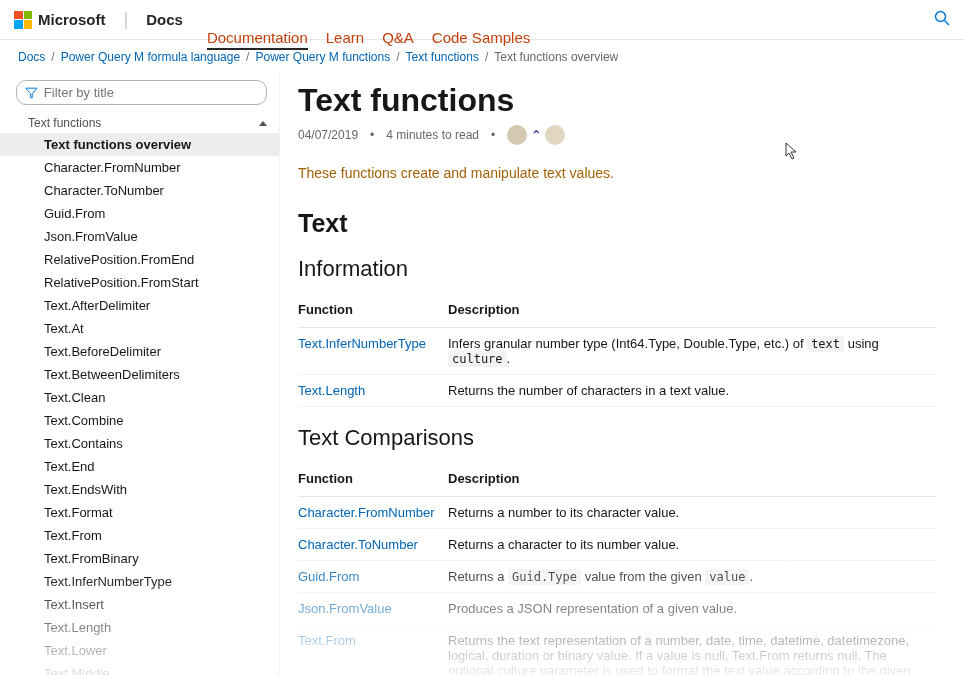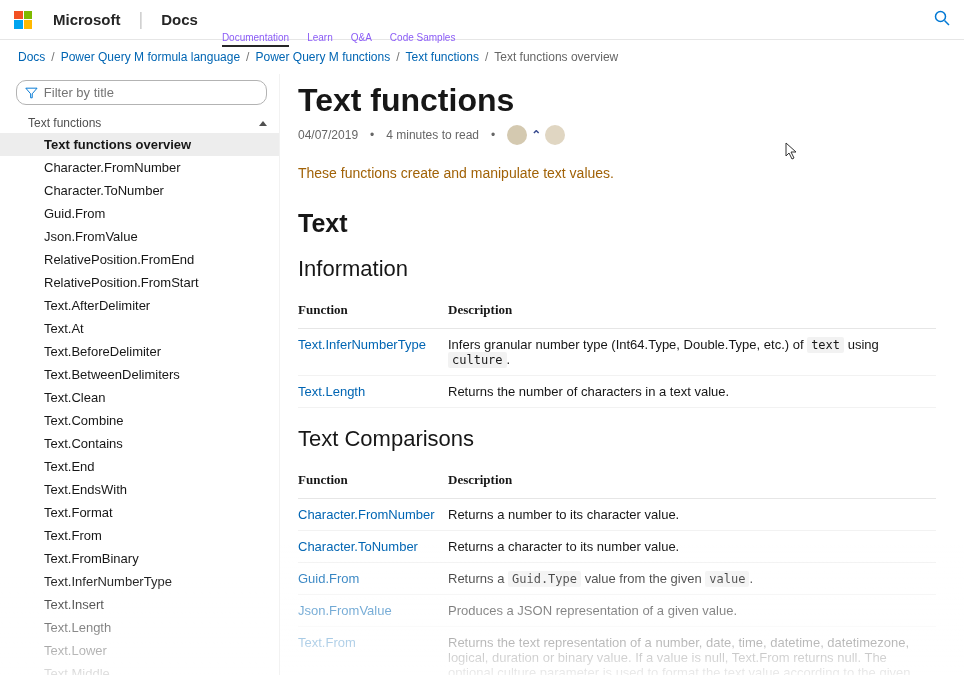--- a/index.html
+++ b/index.html
@@ -1,27 +1,27 @@
 <!DOCTYPE html>
 <html><head>
 <meta charset="utf-8">
 <style>
 * { box-sizing: border-box; margin: 0; padding: 0; }
 body { font-family: "Segoe UI", -apple-system, BlinkMacSystemFont, sans-serif; font-size: 14px; color: #171717; background: #fff; width: 964px; overflow: hidden; }
 a { color: #0065b3; text-decoration: none; }
 
 .top-header { display: flex; align-items: center; height: 40px; border-bottom: 1px solid #e6e6e6; padding: 0 14px; gap: 18px; }
-.ms-logo { display: flex; align-items: center; gap: 21px; }
+.ms-logo { display: flex; align-items: center; gap: 6px; }
 .ms-logo-grid { width: 18px; height: 18px; display: grid; grid-template-columns: 1fr 1fr; grid-template-rows: 1fr 1fr; gap: 1px; }
 .ms-logo-grid span:nth-child(1){background:#f25022;} .ms-logo-grid span:nth-child(2){background:#7fba00;} .ms-logo-grid span:nth-child(3){background:#00a4ef;} .ms-logo-grid span:nth-child(4){background:#ffb900;}
 .ms-logo-text { font-size: 15px; font-weight: 600; color: #262626; }
 .divider-pipe { color: #ccc; font-size: 18px; font-weight: 300; }
 .product-name { font-size: 15px; font-weight: 600; color: #262626; }
 .top-nav { display: flex; gap: 18px; margin-left: 6px; }
-.top-nav-item { font-size: 10px; color: #8b5cf6; cursor: pointer; padding-bottom: 2px; margin-top: 40px; }
+.top-nav-item { font-size: 15px; color: #c2410c; cursor: pointer; padding-bottom: 2px; margin-top: 40px; }
 .top-nav-item.active { border-bottom: 2px solid #262626; }
 .search-icon { margin-left: auto; color: #0078d4; font-size: 16px; cursor: pointer; }
 
 .breadcrumb { padding: 10px 18px; font-size: 12px; color: #0065b3; }
 .breadcrumb a { color: #0065b3; }
 .breadcrumb .sep { color: #767676; margin: 0 6px; }
 .breadcrumb .current { color: #666; }
 
 .body-wrap { display: flex; height: 610px; }
 .sidebar { width: 280px; border-right: 1px solid #f2f2f2; display: flex; flex-direction: column; }
@@ -46,21 +46,21 @@
 .contrib { display: flex; align-items: center; gap: 4px; }
 .avatar { width: 20px; height: 20px; border-radius: 50%; background: #d4c9b0; display: inline-block; }
 .avatar.a3 { background: #e0d6c2; }
 .chev { color: #36498e; font-size: 12px; font-weight: bold; }
 .intro { font-size: 14px; color: #a16207; margin-bottom: 28px; }
 
 h2 { font-size: 25px; font-weight: 600; margin: 20px 0 14px; }
 h3 { font-size: 22px; font-weight: 400; margin: 18px 0 10px; }
 
 table { width: 100%; border-collapse: collapse; font-size: 13px; margin-bottom: 10px; }
-th { text-align: left; padding: 10px 12px 10px 0; font-weight: 600; border-bottom: 1px solid #e6e6e6; font-family: Liberation Serif, serif; }
+th { text-align: left; padding: 10px 12px 10px 0; font-weight: 600; border-bottom: 1px solid #e6e6e6; }
 td { padding: 8px 12px 8px 0; border-bottom: 1px solid #f2f2f2; vertical-align: top; color: #171717; }
 td.fn a { color: #0065b3; }
 td.fn { width: 150px; }
 code { font-family: Consolas, monospace; background: #f2f2f2; padding: 1px 4px; border-radius: 2px; font-size: 12px; }
 .main-fade { position: fixed; bottom: 0; left: 280px; width: 684px; height: 130px; background: linear-gradient(to bottom, rgba(255,255,255,0), rgba(255,255,255,0.92)); pointer-events: none; }
 
 .cursor-svg { position: absolute; top: 68px; right: 165px; width: 14px; height: 18px; }
 </style>
 </head>
 <body>

